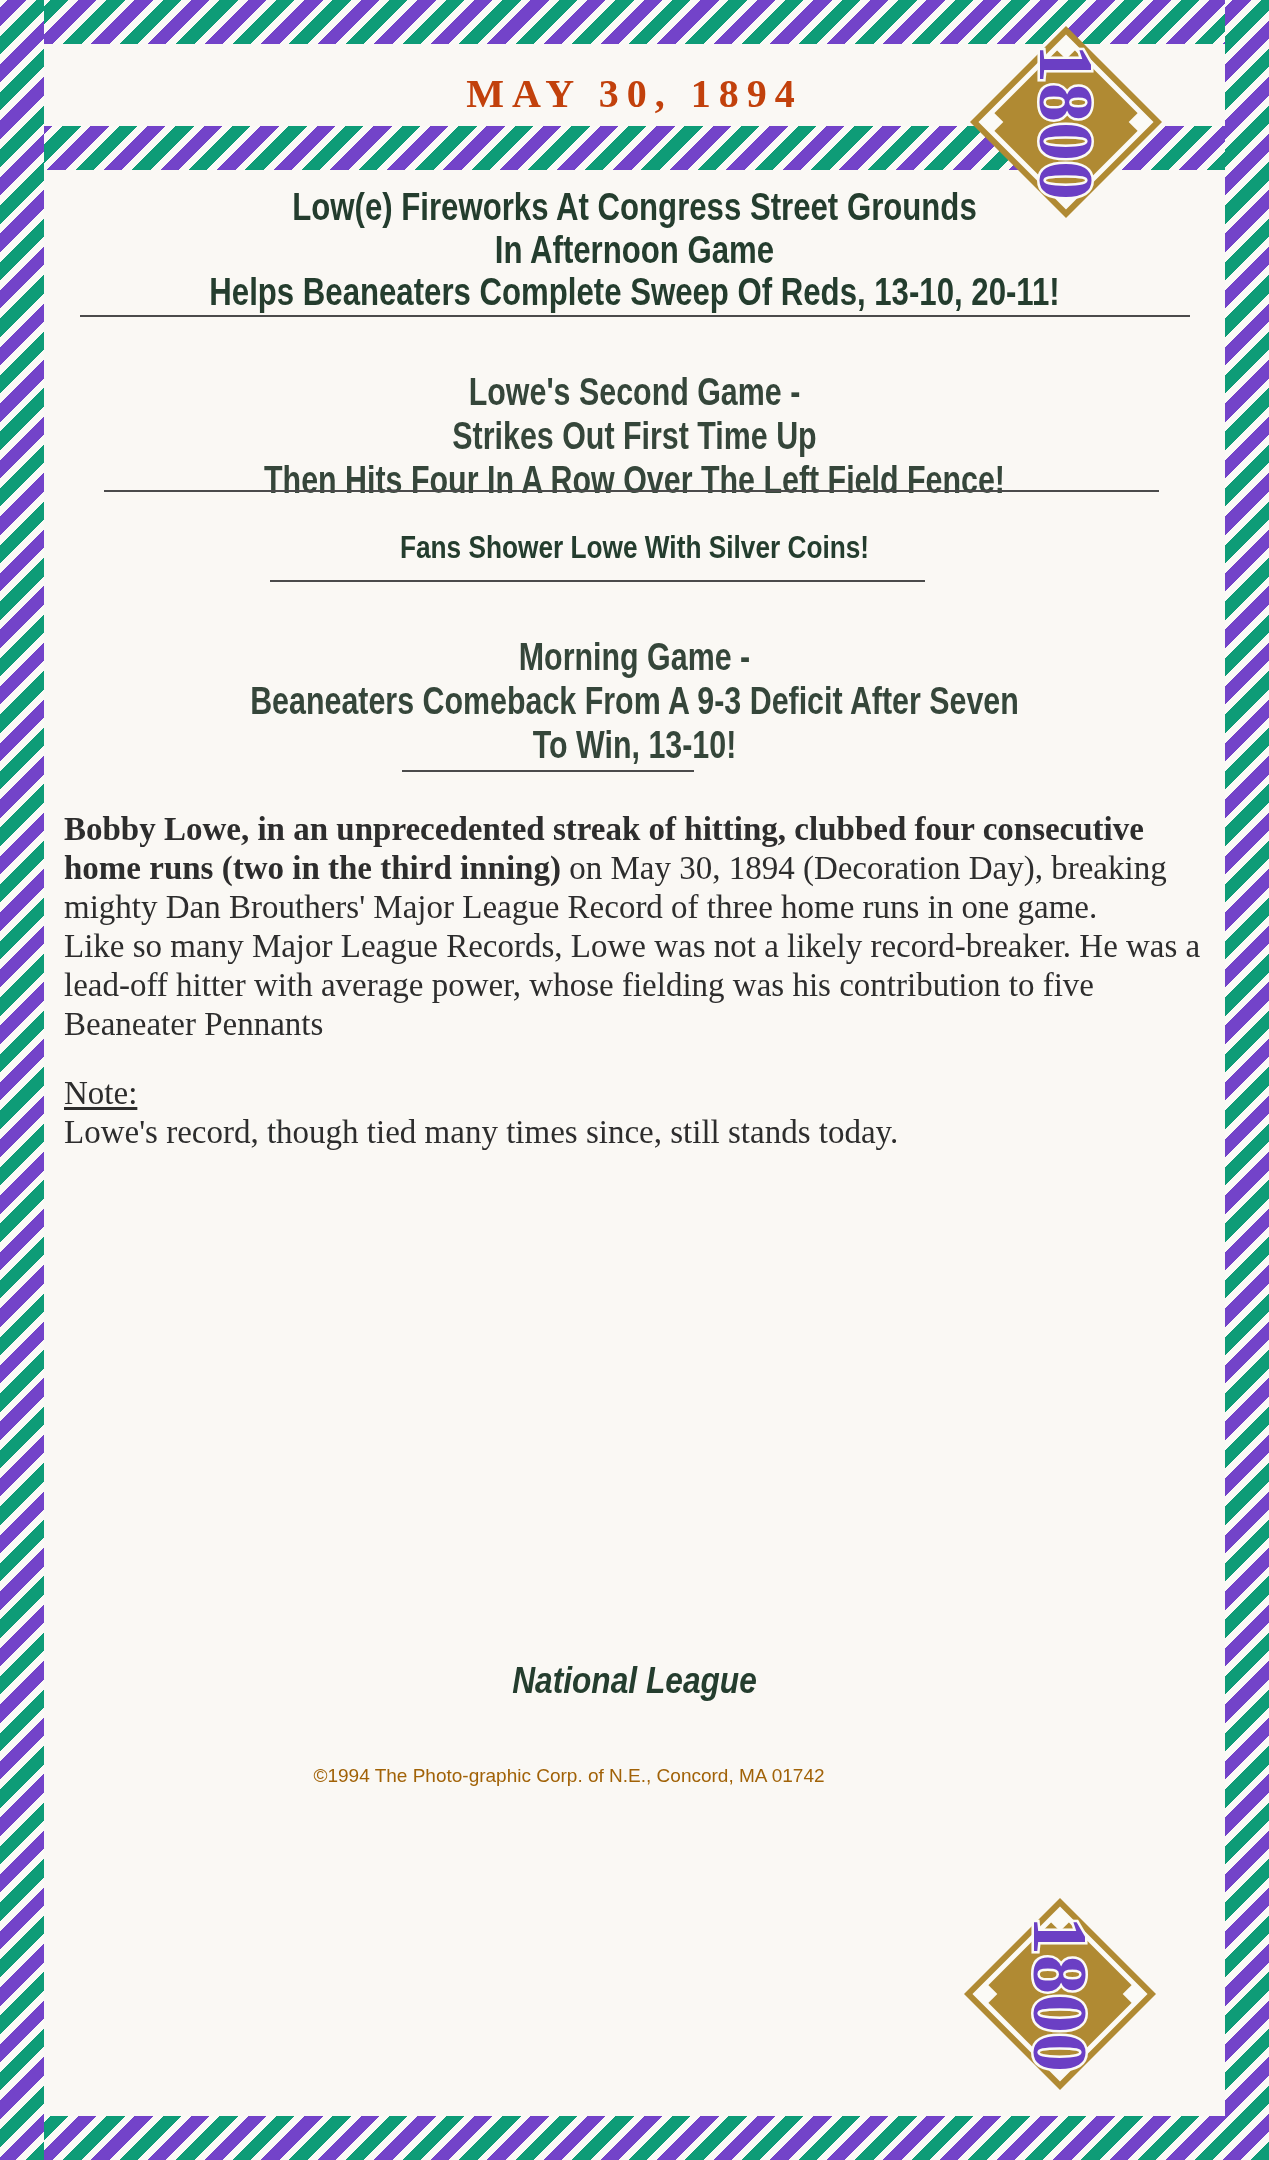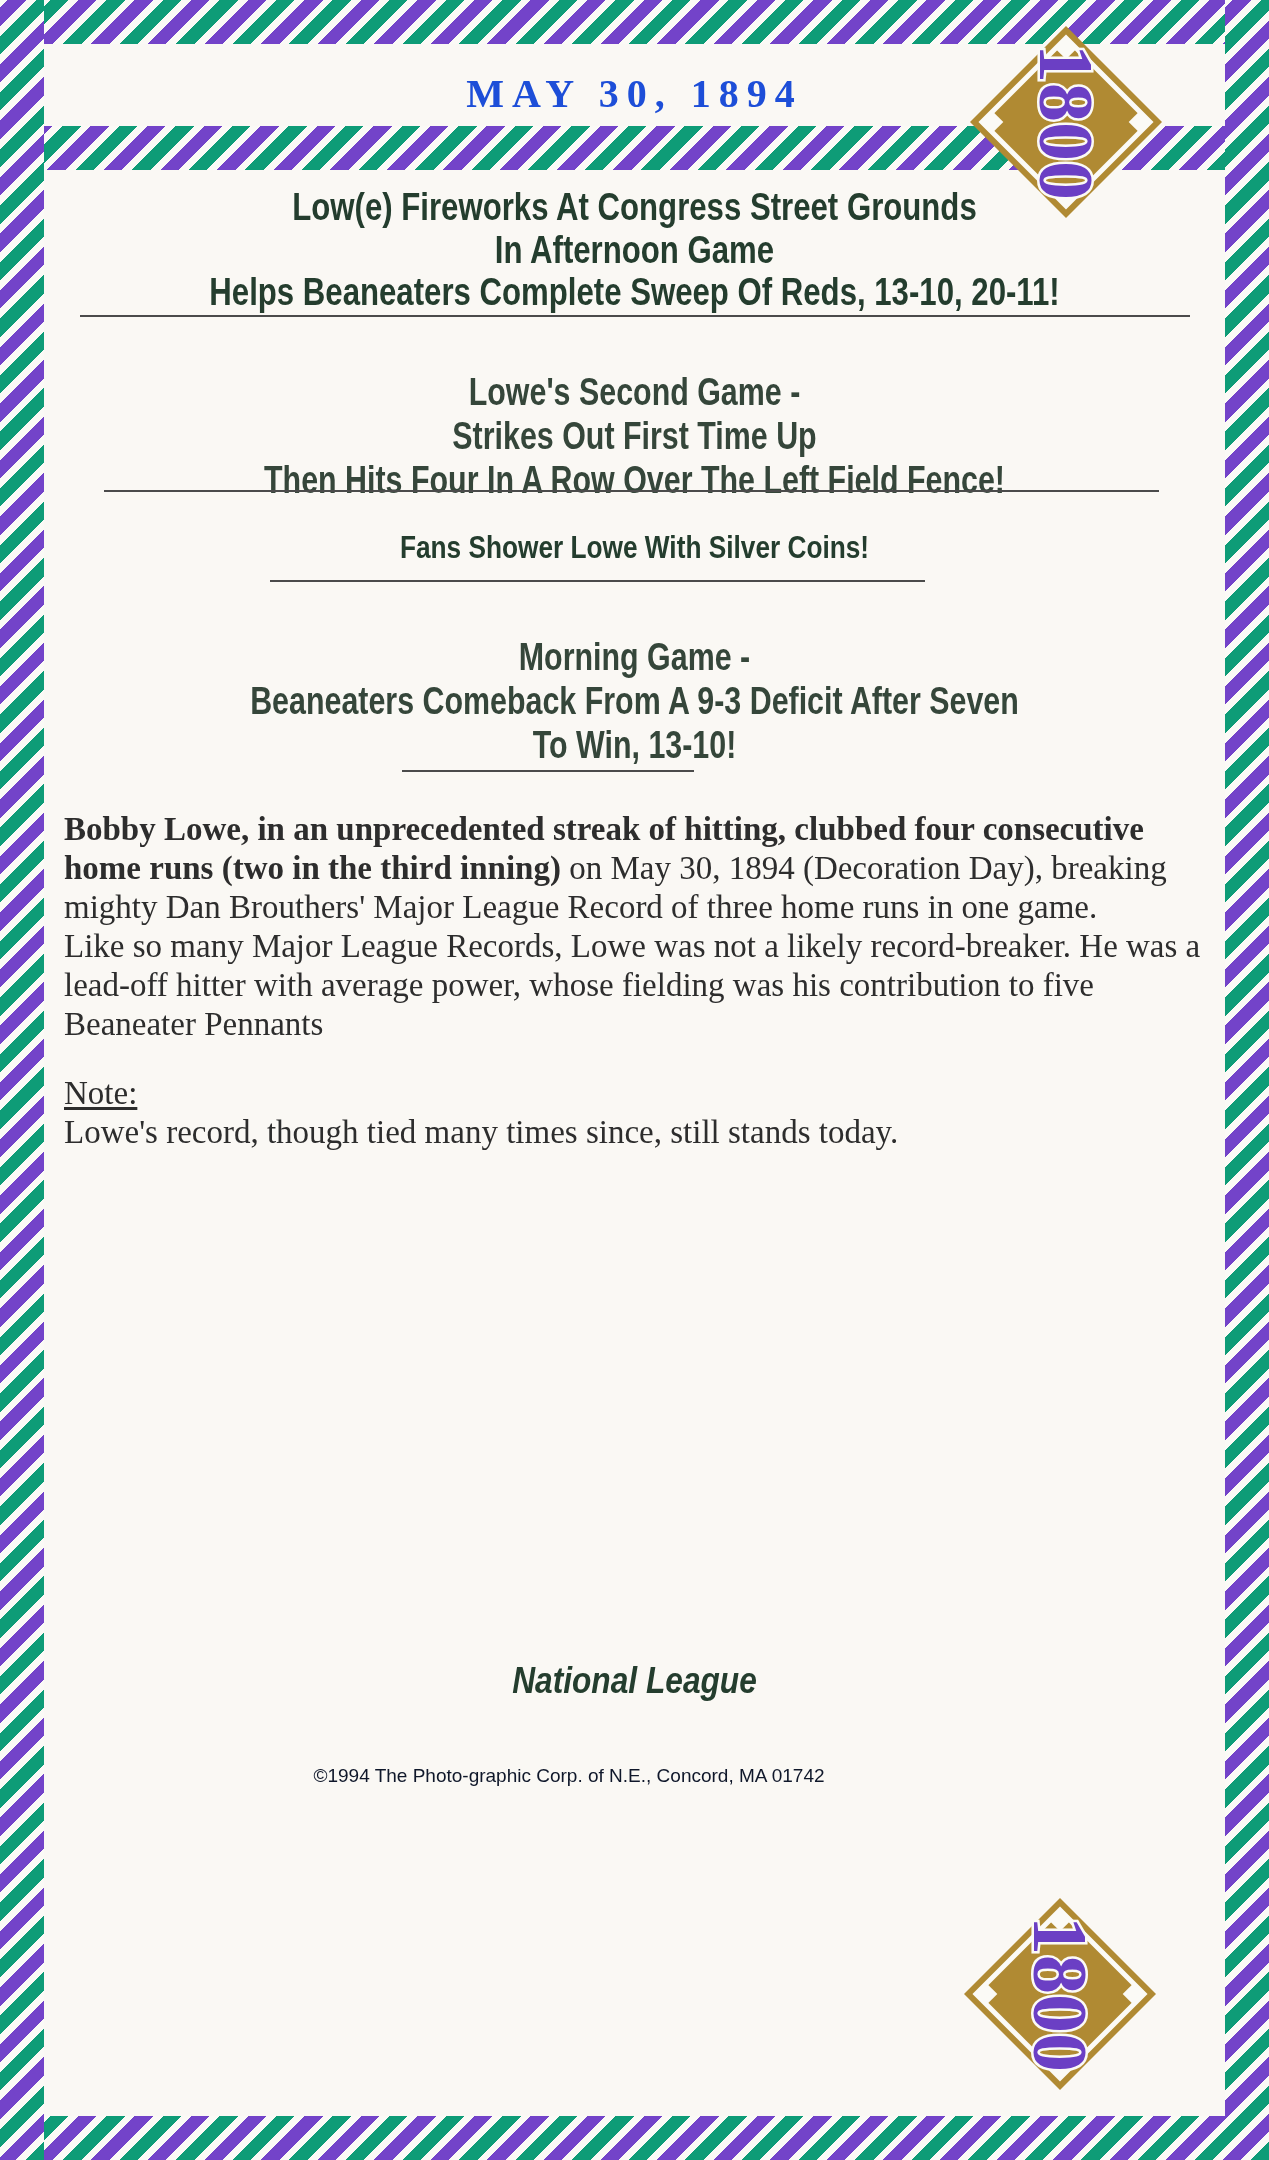--- a/index.html
+++ b/index.html
@@ -57,21 +57,21 @@
     background: #faf8f4;
     display: flex;
     align-items: center;
     justify-content: center;
   }
   #date-text {
     font-family: "Liberation Serif", serif;
     font-weight: bold;
     font-size: 40px;
     letter-spacing: 8px;
-    color: #1d4ed8;
+    color: #c2410c;
     white-space: nowrap;
     margin-top: 16px;
   }
 
   
   #page {
     position: absolute;
     left: 44px;
     top: 170px;
     width: 1181px;
@@ -165,21 +165,21 @@
 
   
   #copyright {
     position: absolute;
     left: 0;
     top: 1595px;
     width: 1050px;
     text-align: center;
     font-family: "Liberation Sans", sans-serif;
     font-size: 19px;
-    color: #0f172a;
+    color: #a16207;
   }
 </style>
 </head>
 <body>
 
 <div id="poster">
 
   <div class="stripe-band" id="band-top"></div>
   <div class="stripe-band" id="band-bottom"></div>
   <div class="stripe-band" id="band-left"></div>

